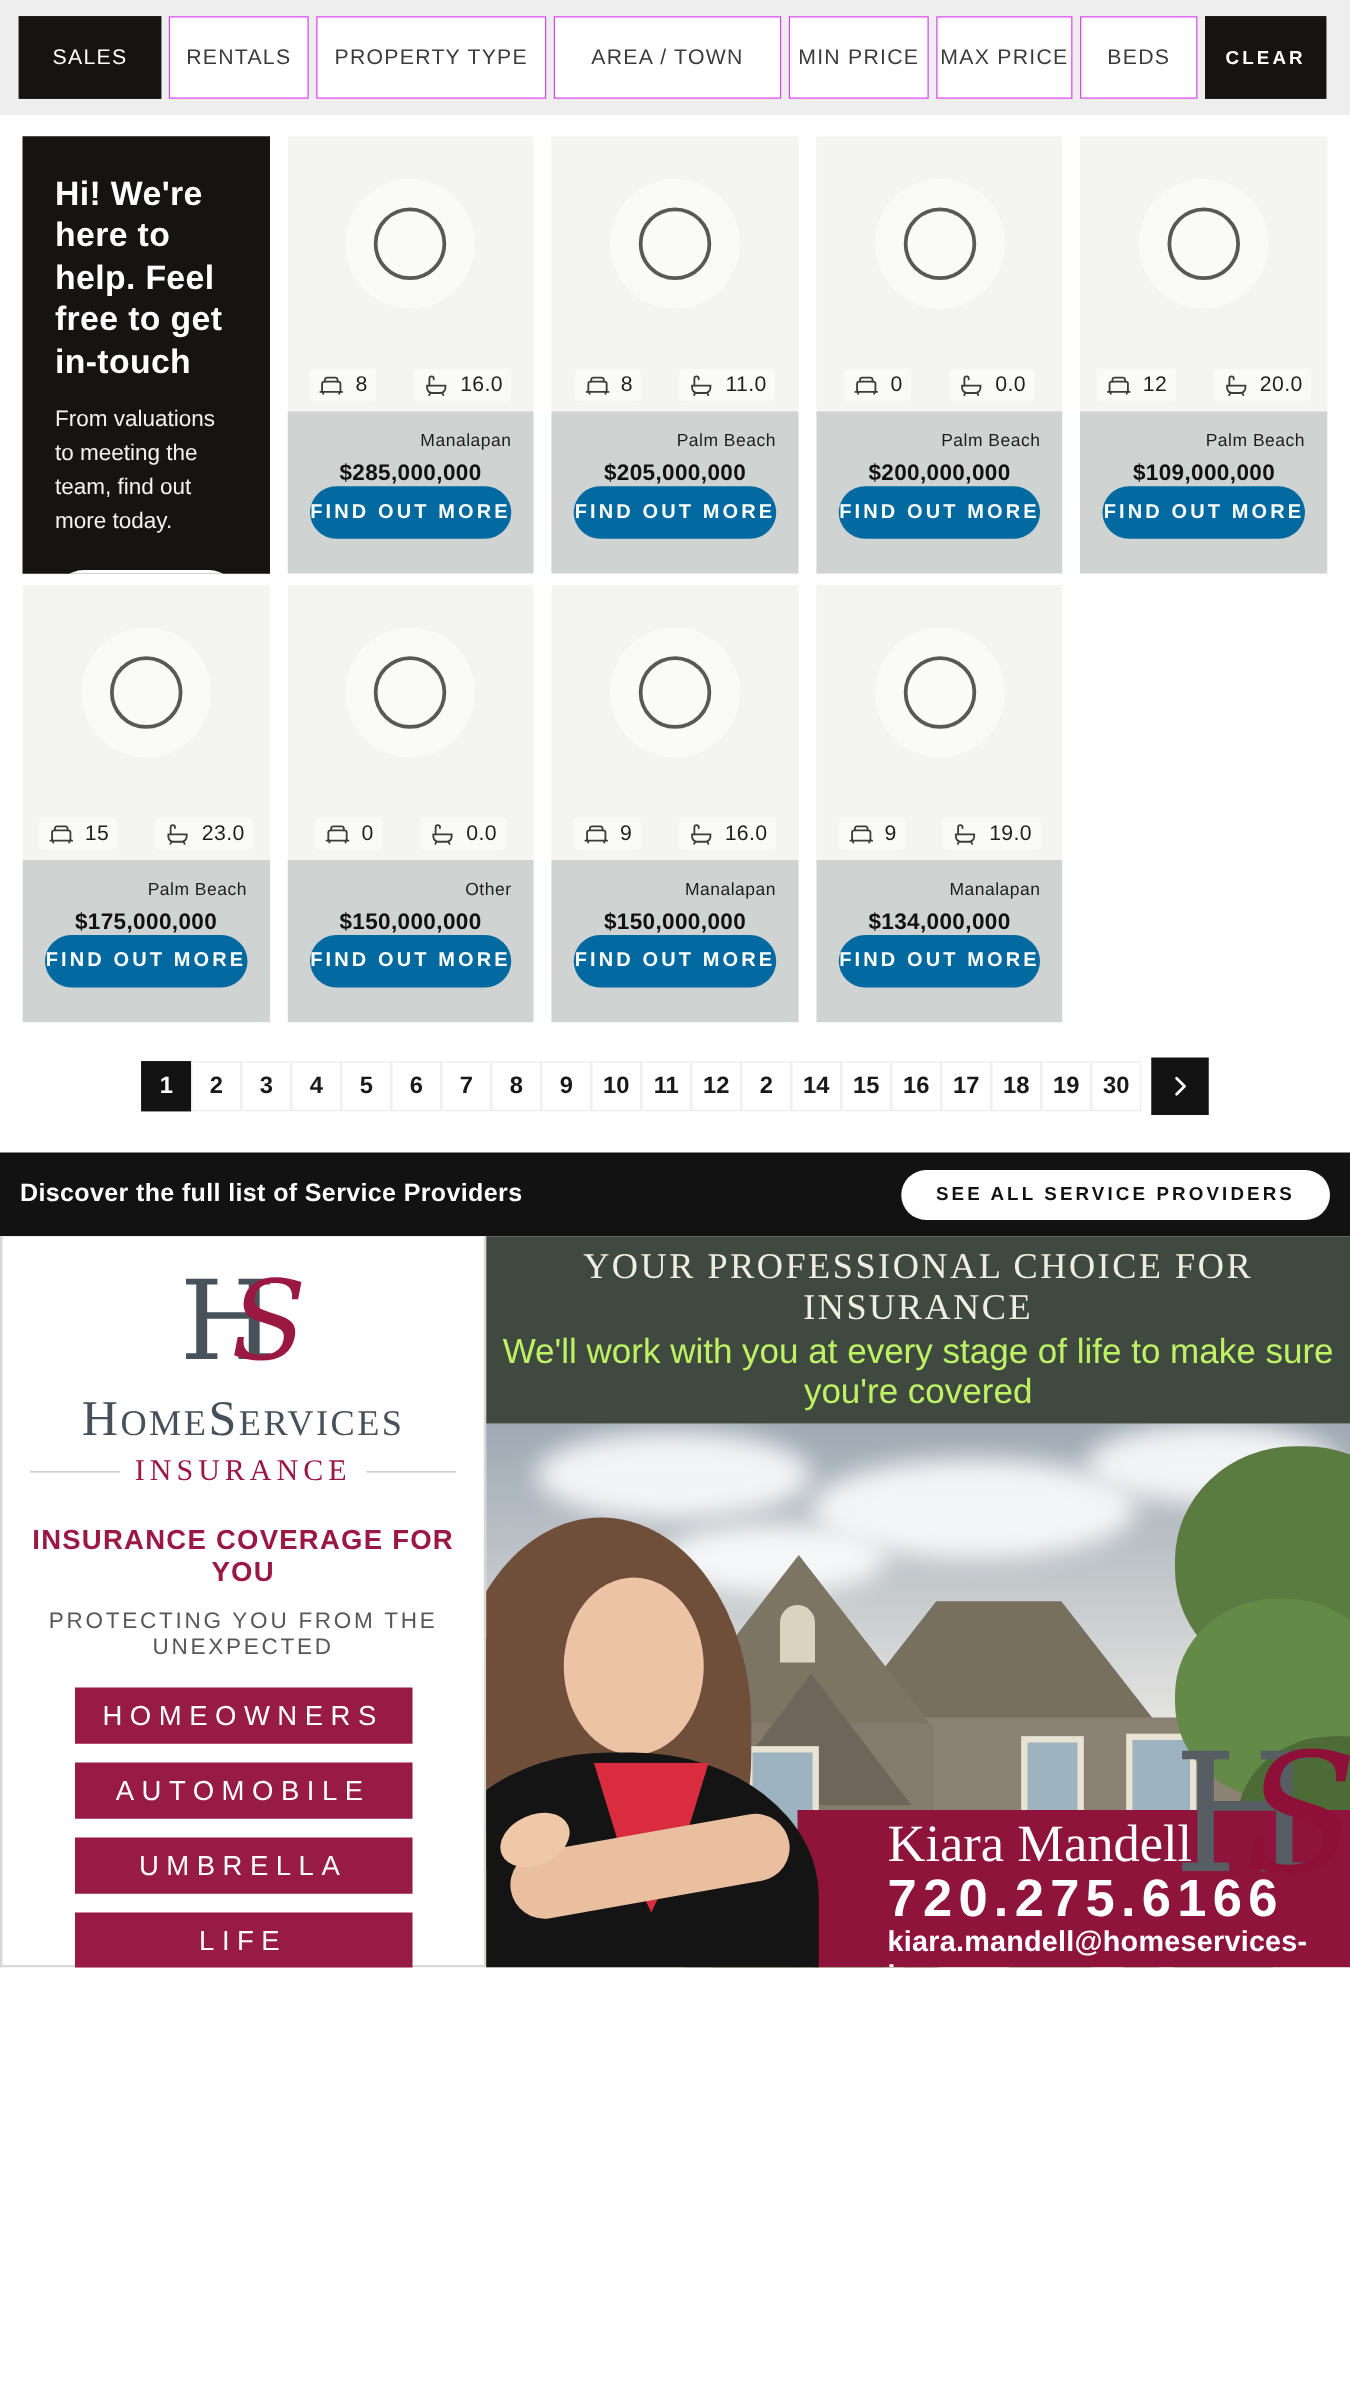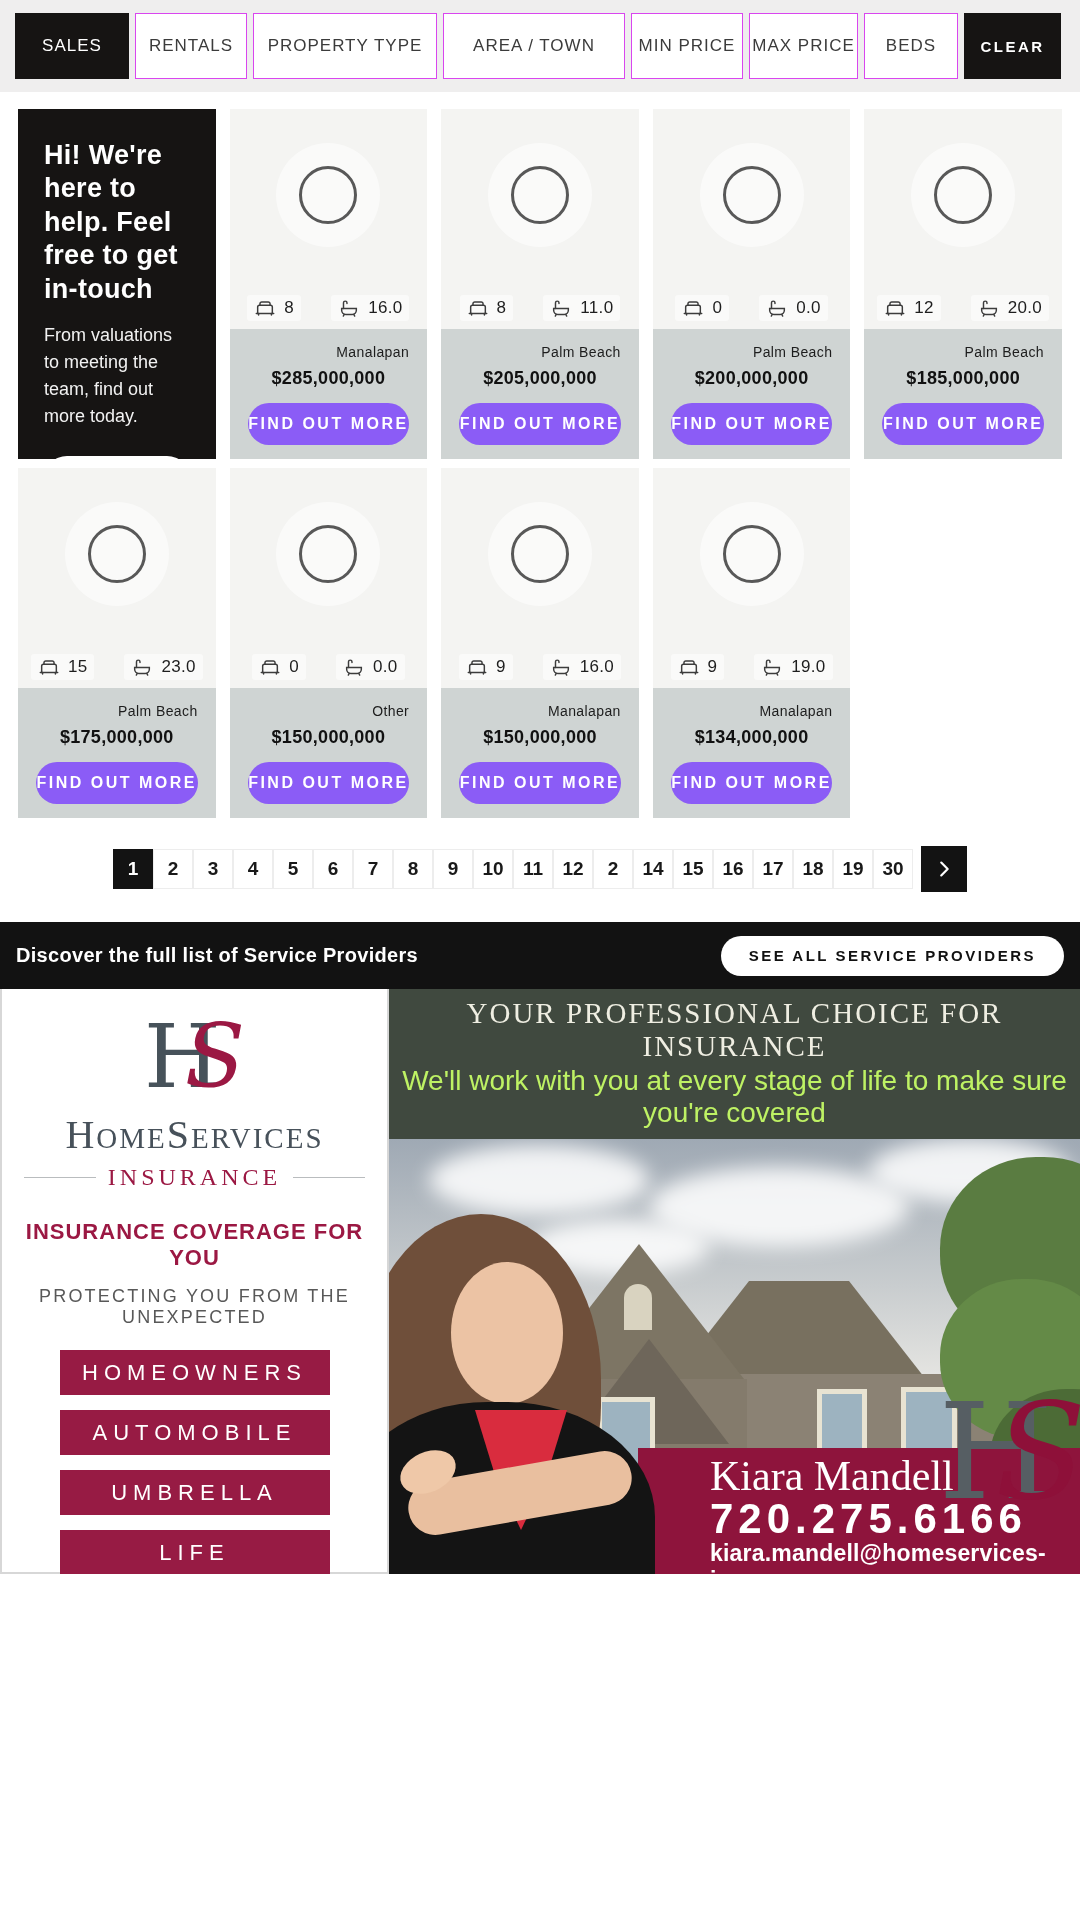--- a/index.html
+++ b/index.html
@@ -37,21 +37,21 @@
   .halo { position:absolute; left:50%; top:34px; transform:translateX(-50%); width:104px; height:104px;
     border-radius:50%; background:rgba(255,255,255,.55); display:flex; align-items:center; justify-content:center; }
   .ring { width:58px; height:58px; border-radius:50%; border:3px solid #585858; background:transparent; }
   .meta-row { position:absolute; left:0; right:0; bottom:8px; display:flex; justify-content:center; gap:30px; }
   .meta { display:flex; align-items:center; gap:8px; background:rgba(255,255,255,.55); padding:2px 7px; border-radius:3px; }
   .meta svg { width:22px; height:22px; }
   .meta-val { font-size:17px; color:#1e1e1e; letter-spacing:.3px; }
   .info { flex:1; background:#cfd4d3; text-align:center; padding:15px 18px 0 18px; }
   .loc { font-size:14px; color:#1d1d1d; letter-spacing:.4px;text-align:right; }
   .price { font-size:18px; font-weight:bold; color:#111; margin-top:8px; letter-spacing:.3px; }
-  .cta { margin-top:14px; width:100%; height:42px; background:#8b5cf6; color:#fff; border:none; border-radius:21px;
+  .cta { width:100%; height:42px; background:#0369a1; color:#fff; border:none; border-radius:21px;
     font-family:inherit; font-weight:bold; font-size:16px; letter-spacing:2.5px; cursor:pointer; }
 
   
   .pagination { background:#fff; padding:28px 0 30px 0; display:flex; justify-content:center; align-items:center; }
   .page-btn { width:40px; height:40px; background:#fff; border:1px solid #ededed; color:#191919; font-family:inherit;
     font-size:19px; font-weight:bold; display:flex; align-items:center; justify-content:center; cursor:pointer; }
   .page-btn.active { background:#131313; border-color:#131313; color:#fff; }
   .next-btn { width:46px; height:46px; background:#131313; border:none; margin-left:8px; display:flex;
     align-items:center; justify-content:center; cursor:pointer; }
   .next-btn svg { width:22px; height:22px; }
@@ -277,21 +277,21 @@
             <path d="M4 12.5h16v2a4.5 4.5 0 0 1-4.5 4.5h-7A4.5 4.5 0 0 1 4 14.5z"></path>
             <path d="M6 12.5V6.4a1.9 1.9 0 0 1 3.8 0V7"></path>
             <path d="M6.8 19l-1 1.8M17.2 19l1 1.8"></path>
           </svg>
           <span class="meta-val">20.0</span>
         </span>
       </div>
     </div>
     <div class="info">
       <div class="loc">Palm Beach</div>
-      <div class="price">$185,000,000</div>
+      <div class="price">$109,000,000</div>
       <button class="cta">FIND OUT MORE</button>
     </div>
   </article>
       <article class="card listing">
     <div class="media">
       <div class="halo">
             <div class="ring"></div>
           </div>
       <div class="meta-row">
         <span class="meta">

